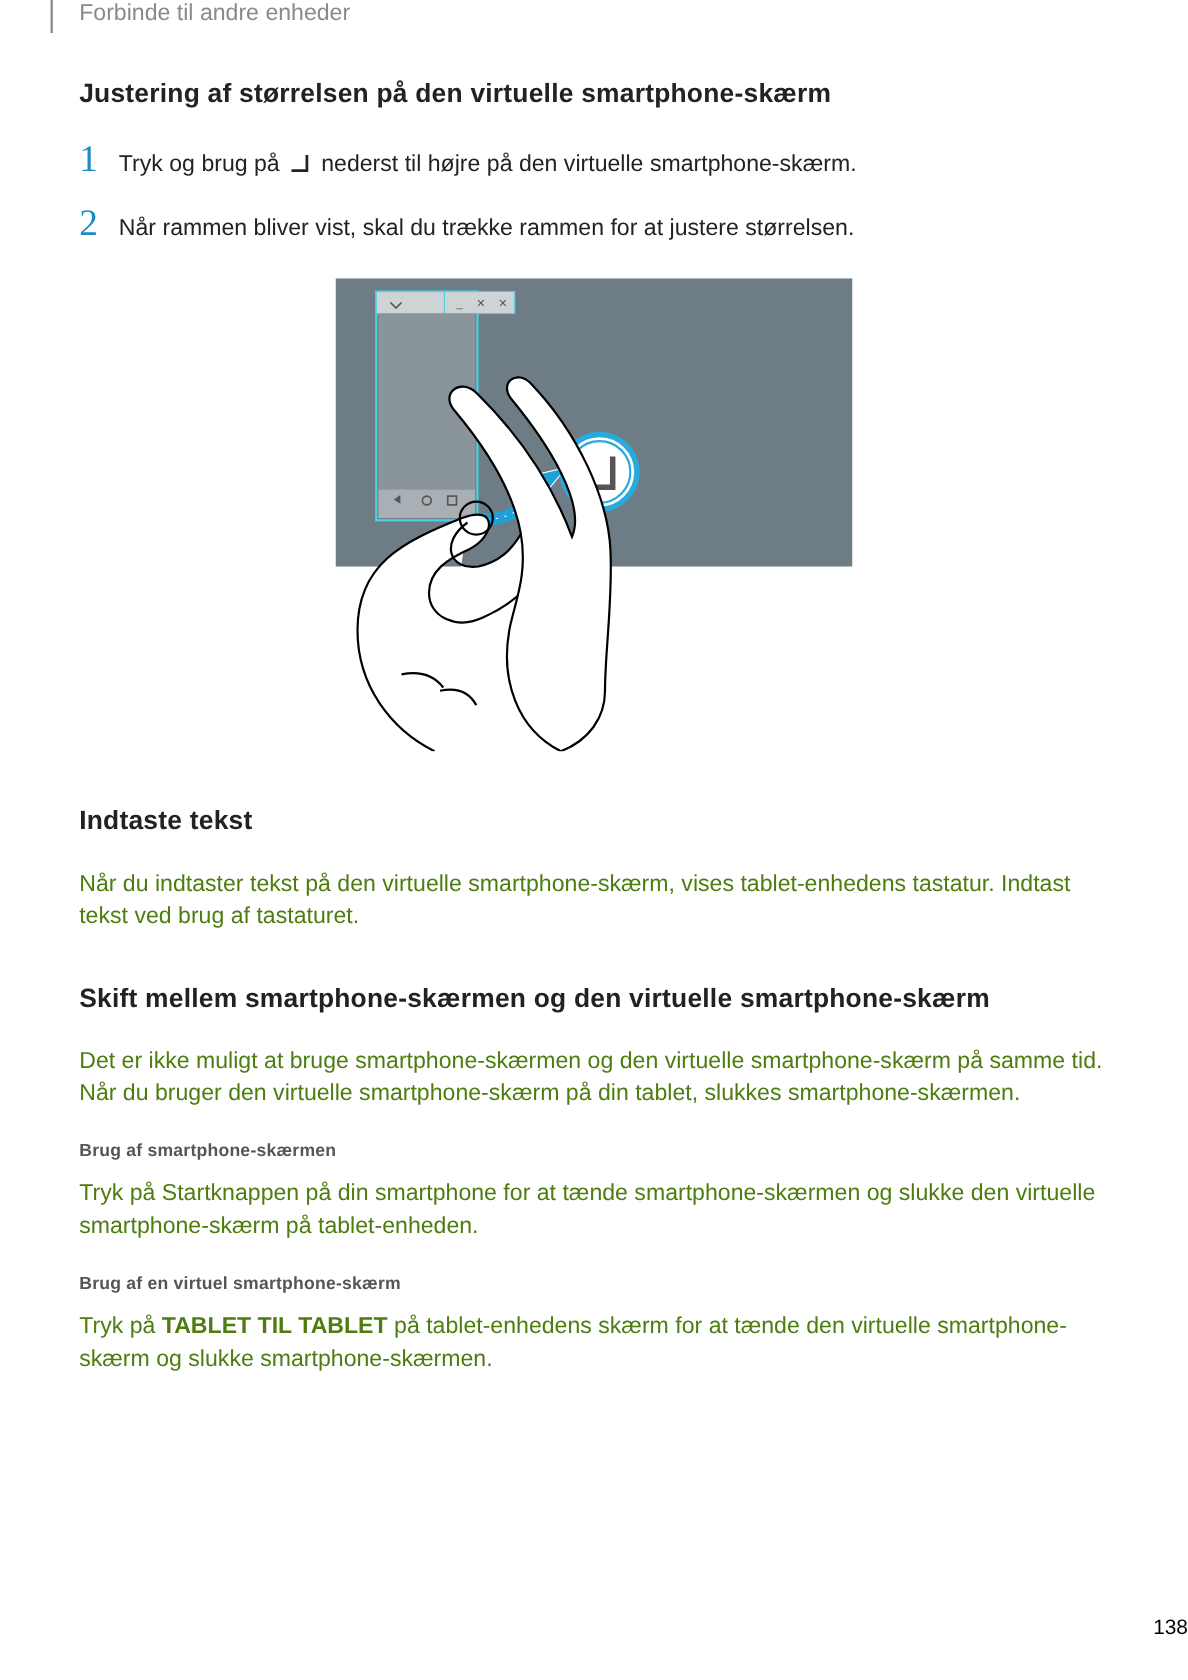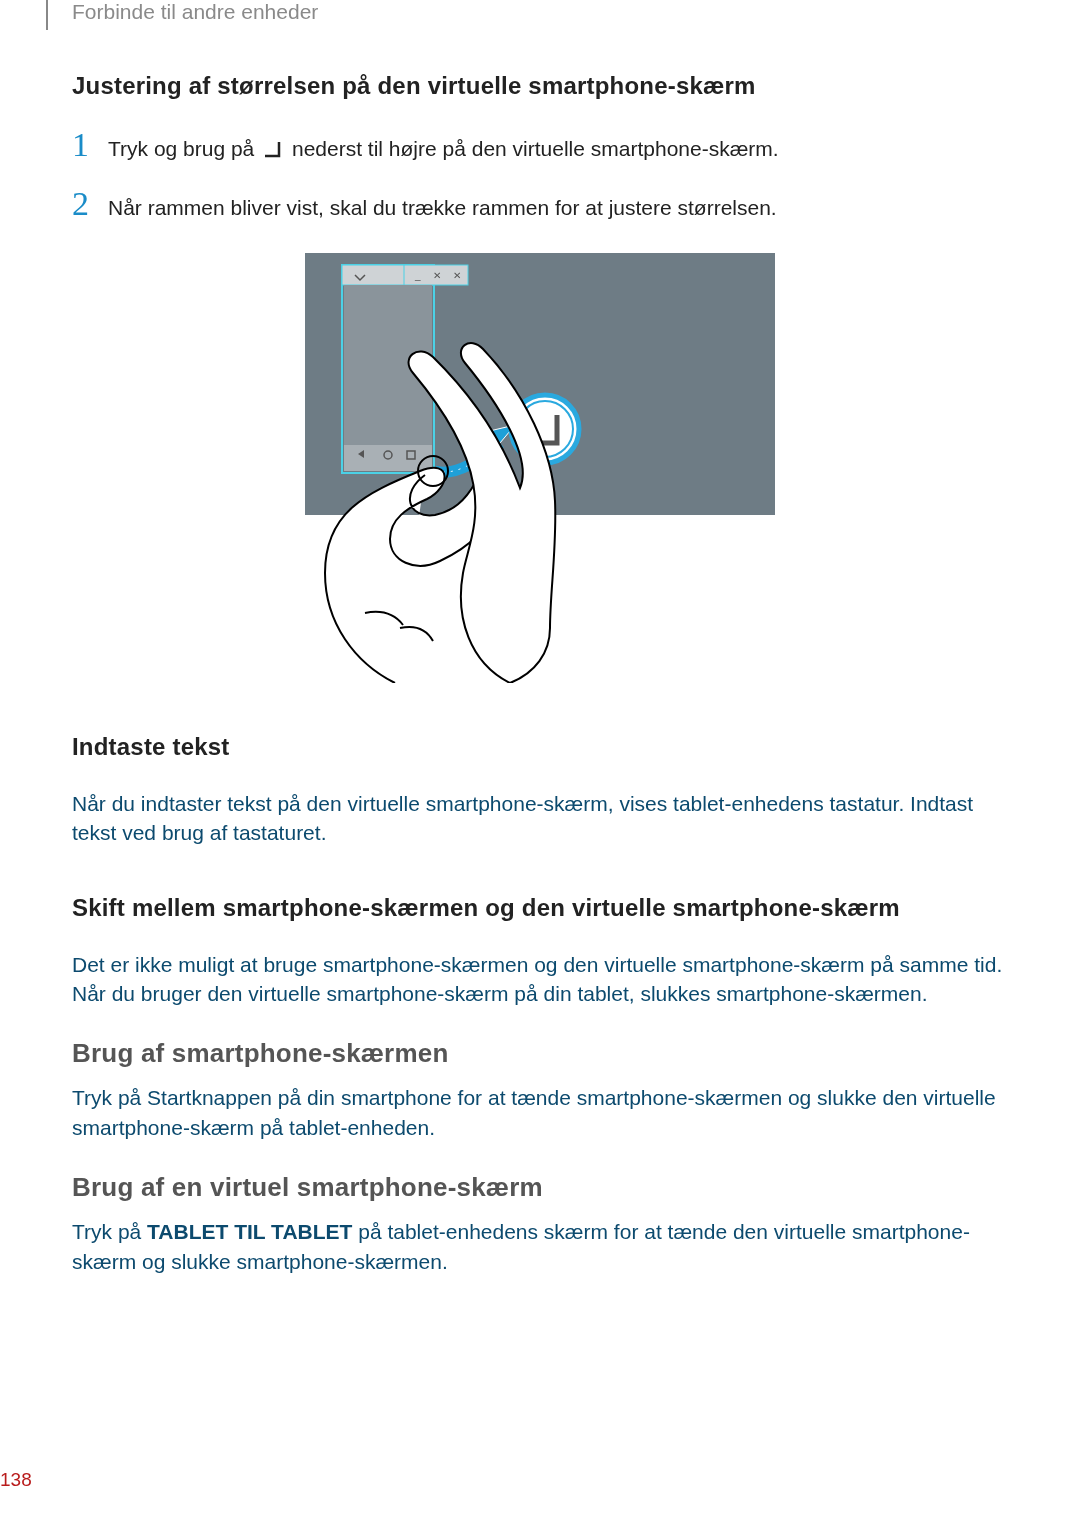--- a/index.html
+++ b/index.html
@@ -1,33 +1,33 @@
 <!DOCTYPE html>
 <html><head>
 <meta charset="utf-8">
 <style>
   * { margin: 0; padding: 0; box-sizing: border-box; }
   html, body { width: 1080px; height: 1527px; background: #fff; font-family: Arial, Helvetica, sans-serif; color: #222; }
   .page { position: relative; width: 1080px; height: 1527px; padding: 0 72px; }
   .side-rule { position: absolute; left: 46px; top: 0; width: 2px; height: 30px; background: #888; }
   .breadcrumb { color: #8a8a8a; font-size: 21px; margin-bottom: 48px; }
   h2 { font-size: 24px; font-weight: 700; margin-bottom: 28px; letter-spacing: 0.2px; }
-  h3 { font-size: 26px; font-weight: 600; color: #555; margin-top: 30px; margin-bottom: 14px; letter-spacing: 0.2px; }
+  h3 { font-size: 16px; font-weight: 600; color: #555; margin-top: 30px; margin-bottom: 14px; letter-spacing: 0.2px; }
   .steps { margin-bottom: 30px; }
   .step { display: flex; align-items: baseline; margin-bottom: 24px; }
   .step-num { font-family: Georgia, 'Times New Roman', serif; font-size: 34px; color: #1a8cc8; width: 36px; flex-shrink: 0; line-height: 1; }
   .step-text { font-size: 21px; color: #222; line-height: 1.4; }
   .resize-handle-icon { display: inline-block; vertical-align: -2px; margin: 0 3px; }
   .resize-handle-icon svg { display: block; }
   .illustration { display: flex; justify-content: center; margin: 20px 0 50px 0; }
   .illustration svg { display: block; }
-  .para { font-size: 21px; line-height: 1.4; color: #0c4a6e; margin-bottom: 10px; }
+  .para { font-size: 21px; line-height: 1.4; color: #4d7c0f; margin-bottom: 10px; }
   .sect-sp { margin-top: 46px; }
   .bold { font-weight: 700; }
-  .page-num { position: absolute; bottom: 36px; left: 0; right: 0; text-align: left; font-size: 19px; color: #b91c1c; }
+  .page-num { position: absolute; bottom: 36px; left: 0; right: 0; text-align: right; font-size: 19px; color: #000000; }
 </style>
 </head>
 <body>
 
 <div class="page">
   <div class="side-rule"></div>
   <div class="breadcrumb">Forbinde til andre enheder</div>
 
   <h2>Justering af størrelsen på den virtuelle smartphone-skærm</h2>
 

